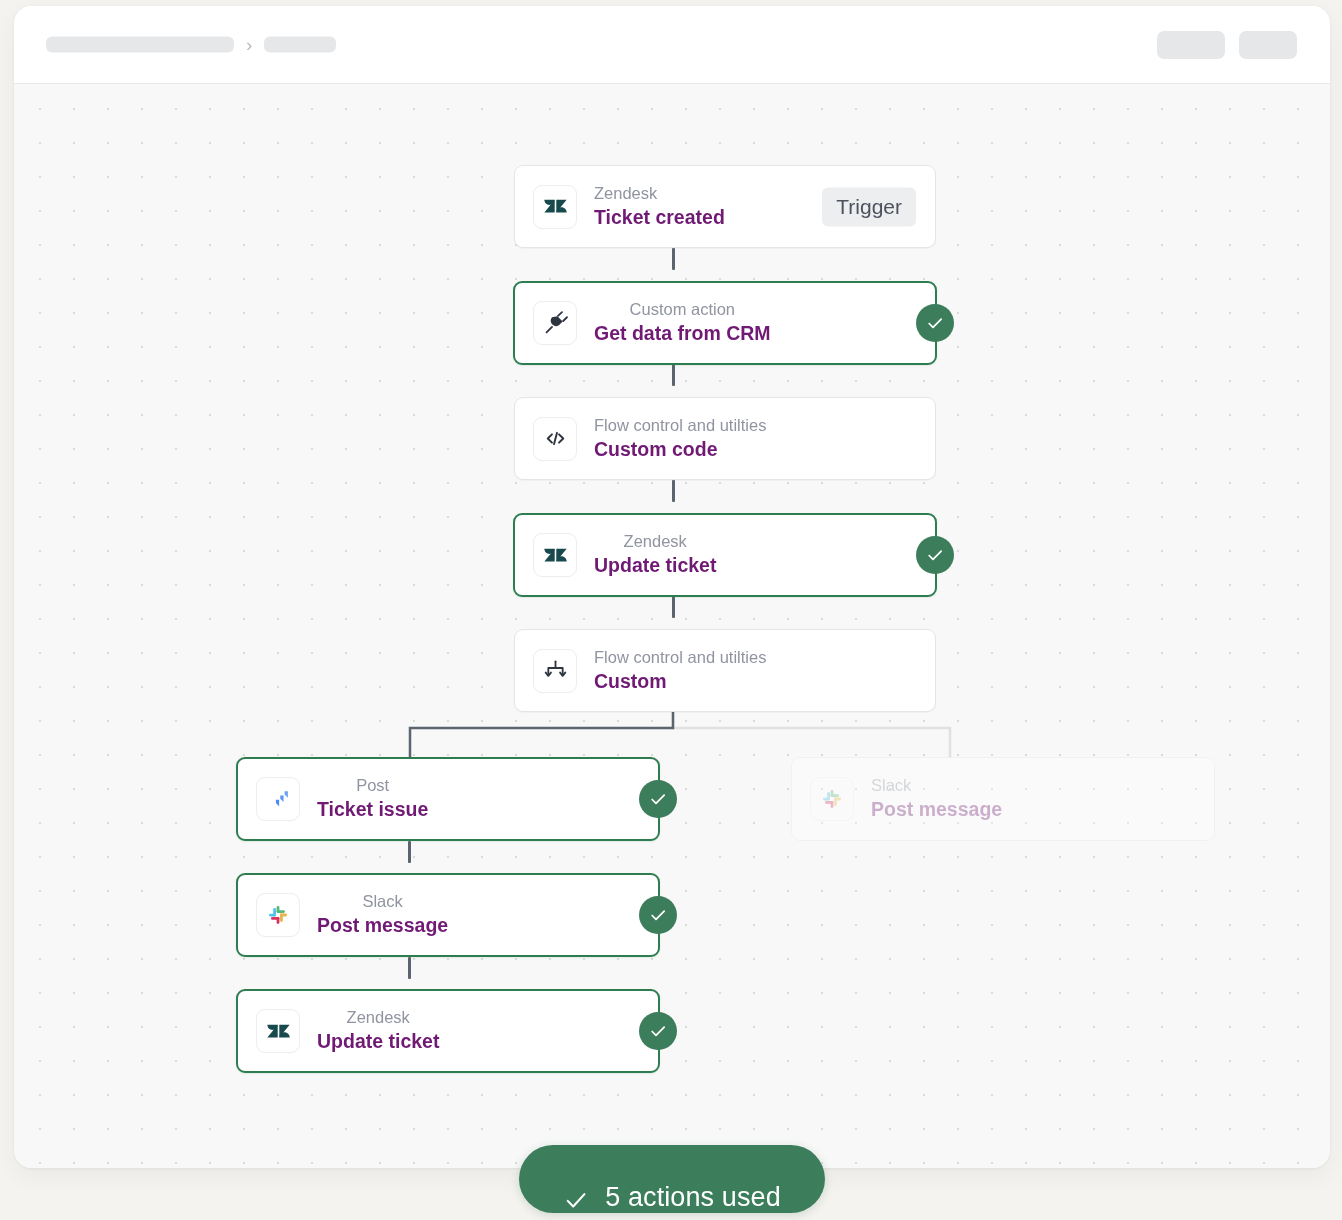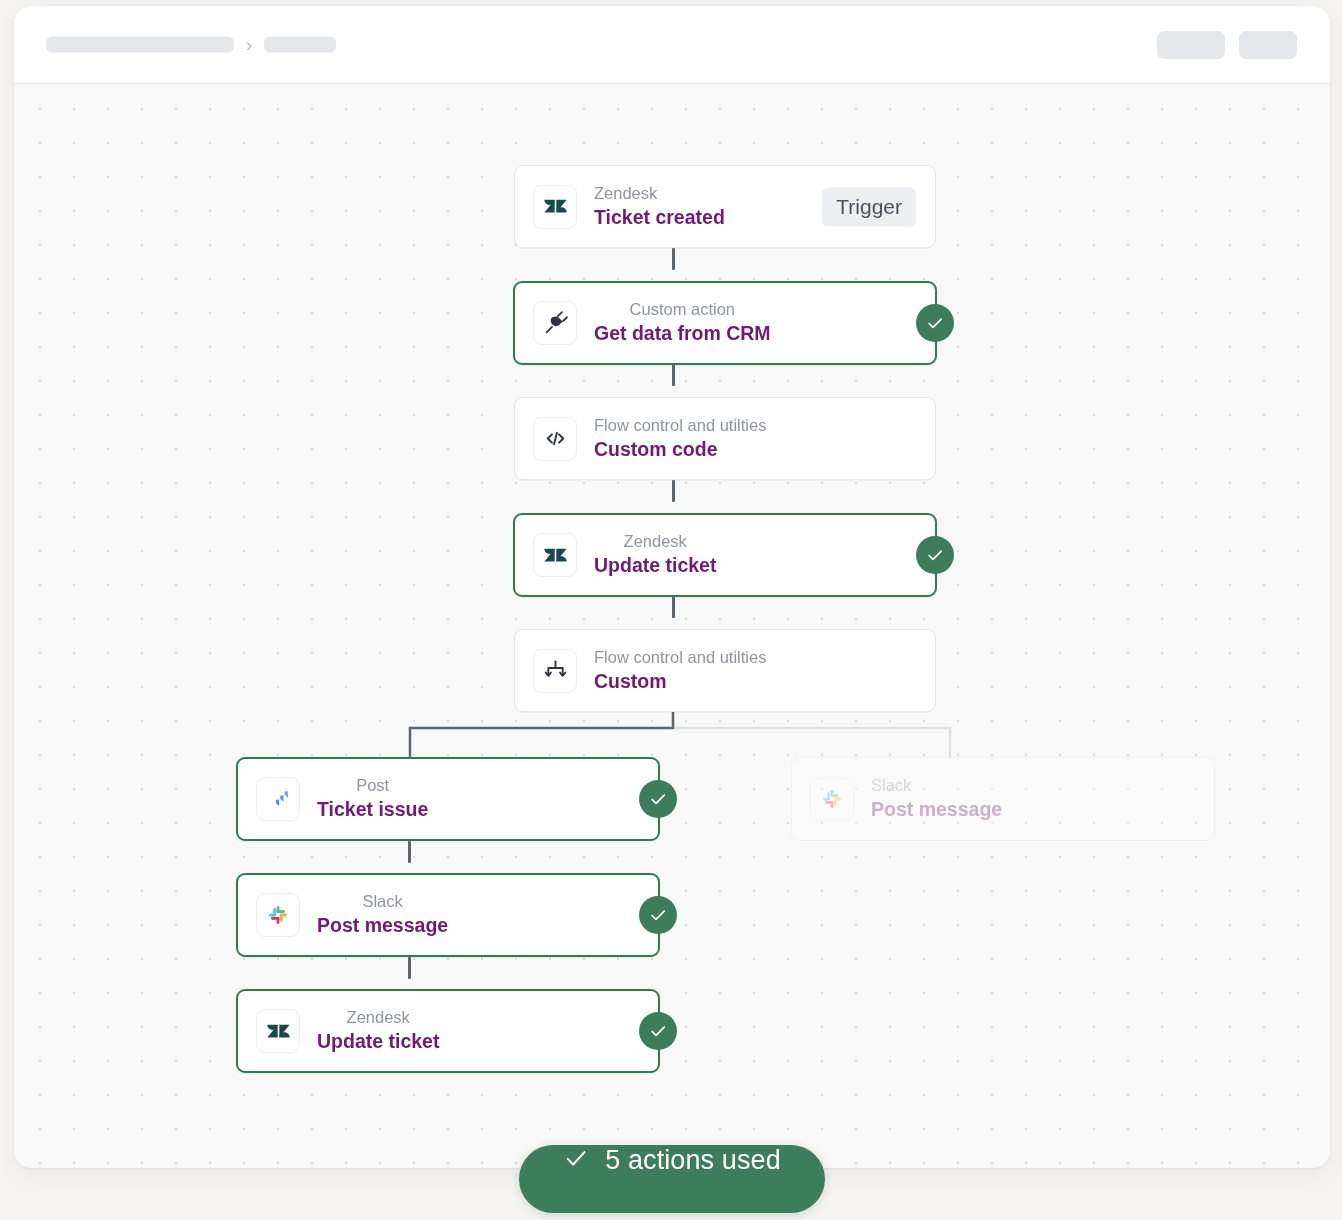--- a/index.html
+++ b/index.html
@@ -125,21 +125,21 @@
     transform: translateY(-50%);
   }
 
   
   #actions-pill {
     position: absolute;
     left: 519px; top: 1145px;
     width: 306px; height: 68px;
     background: #3c7d5c;
     border-radius: 34px;
-    display: flex; align-items: flex-start; justify-content: center;
+    display: flex; align-items: flex-end; justify-content: center;
     gap: 16px;
     box-shadow: 0 2px 10px rgba(40,90,60,.18);
   }
   #actions-pill .pill-label {
     color: #ffffff; font-size: 27px; letter-spacing: .1px;
   }
 </style>
 </head>
 <body>
 

